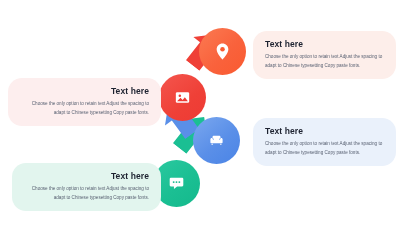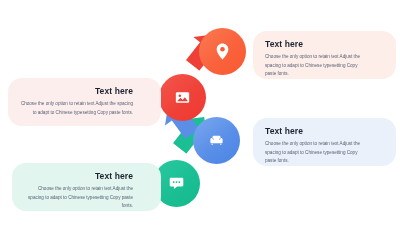--- a/index.html
+++ b/index.html
@@ -9,21 +9,21 @@
     font-family:"Liberation Sans", sans-serif;
     overflow:hidden;
     position:relative;
   }
   #stage{position:absolute;left:0;top:0;width:400px;height:225px;}
 
   .card{
     position:absolute;
     border-radius:14px;
     box-sizing:border-box;
-    padding:9px 28px 10px 12px;
+    padding:9px 12px 10px 12px;
   }
   .card .ttl{
     font-size:8.5px;
     font-weight:bold;
     color:#1d2230;
     letter-spacing:.1px;
     line-height:1.1;
     margin:0 0 4px 0;
   }
   .card .body{

